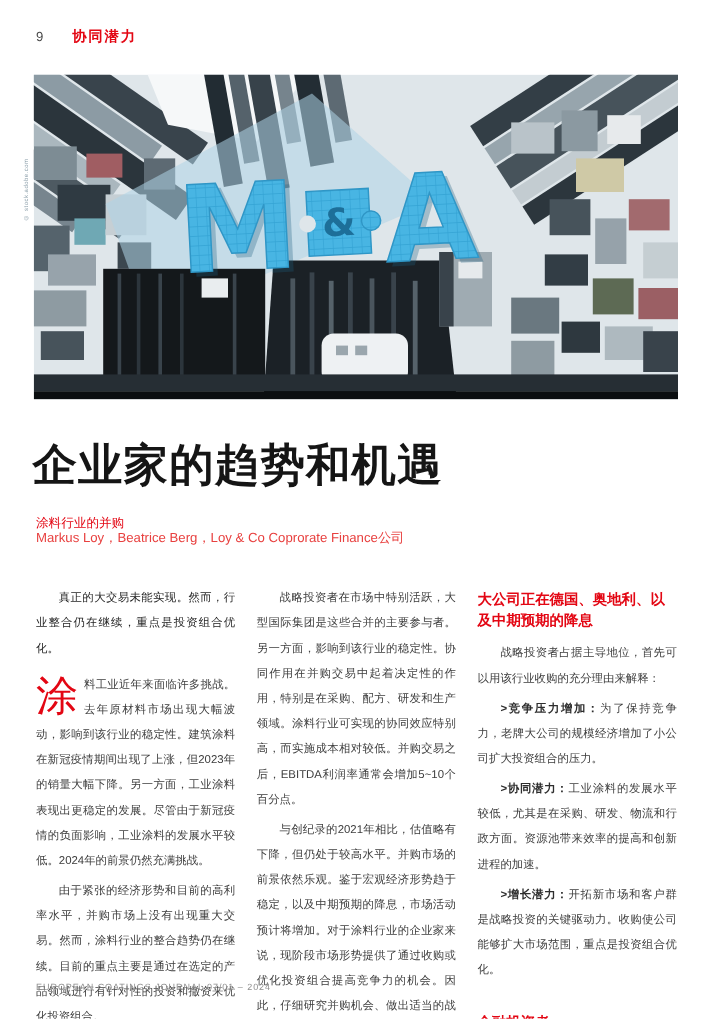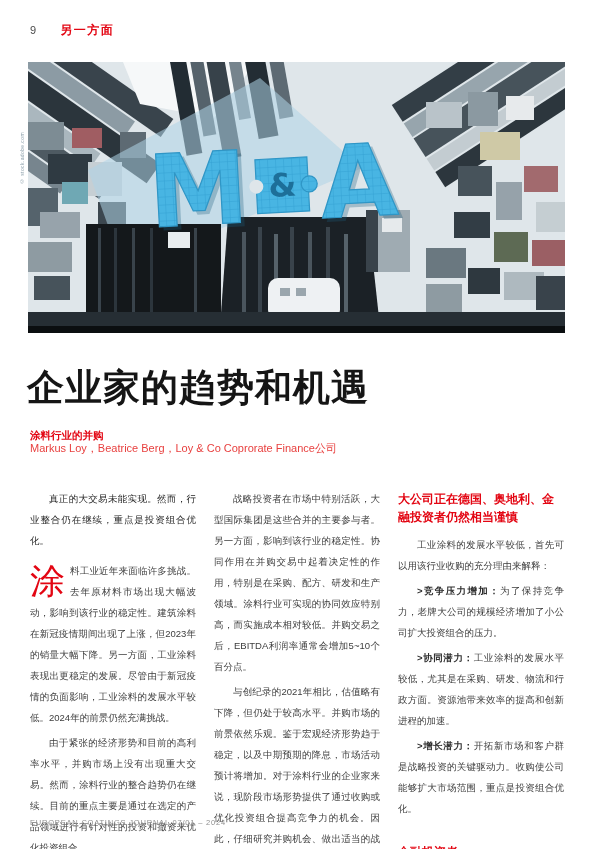--- a/index.html
+++ b/index.html
@@ -17,21 +17,21 @@
   .credit{
     position:absolute;left:19px;top:64px;height:120px;
     font-size:5px;color:#8da0ab;letter-spacing:.4px;
     writing-mode:vertical-rl;transform:rotate(180deg);white-space:nowrap;
   }
 
   .article-title{
     position:absolute;left:27px;top:368px;width:540px;
     font-size:37px;font-weight:bold;color:#151515;letter-spacing:1px;line-height:1.1;
   }
-  .kicker{position:absolute;left:30px;top:429px;font-size:10.5px;font-weight:bold;color:#e30613;}
+  .kicker{position:absolute;left:30px;top:429px;font-size:10.5px;font-weight:normal;color:#e30613;}
   .byline{position:absolute;left:30px;top:441px;font-size:11px;color:#e8403f;}
 
   .columns{position:absolute;left:30px;top:488px;width:536px;display:flex;gap:18px;}
   .col{width:166px;font-size:9.5px;line-height:21px;color:#3d3d3d;text-align:justify;text-justify:inter-ideograph;}
   .col p{margin:0 0 4px 0;text-indent:2em;}
   .col p.flush{text-indent:0;}
   .lead{font-weight:normal;color:#1f1f1f;margin-bottom:9px !important;}
   .dropcap{
     float:left;color:#e30613;font-size:35px;line-height:36px;
     margin:3px 5px 0 0;font-weight:400;
@@ -46,21 +46,21 @@
   .footer{
     position:absolute;left:30px;top:818px;font-size:7.5px;
     letter-spacing:.8px;color:#8f8f8f;
   }
 </style>
 </head>
 <body>
 
 <div class="masthead">
   <span class="page-num">9</span>
-  <span class="section-label">另一方面</span>
+  <span class="section-label">协同潜力</span>
 </div>
 
 <div class="credit">© stock.adobe.com</div>
 
 <div class="hero">
   <svg width="537" height="271" viewBox="0 0 537 271" preserveAspectRatio="none">
     <defs>
       <pattern id="bgrid" width="8" height="8" patternUnits="userSpaceOnUse">
         <rect width="8" height="8" fill="#48b5e3"></rect>
         <path d="M8 0H0V8" stroke="#33a2d4" stroke-width="1" fill="none"></path>
@@ -181,22 +181,22 @@
     <p>由于紧张的经济形势和目前的高利率水平，并购市场上没有出现重大交易。然而，涂料行业的整合趋势仍在继续。目前的重点主要是通过在选定的产品领域进行有针对性的投资和撤资来优化投资组合。</p>
 
   </div>
 
   <div class="col">
     <p>战略投资者在市场中特别活跃，大型国际集团是这些合并的主要参与者。另一方面，影响到该行业的稳定性。协同作用在并购交易中起着决定性的作用，特别是在采购、配方、研发和生产领域。涂料行业可实现的协同效应特别高，而实施成本相对较低。并购交易之后，EBITDA利润率通常会增加5~10个百分点。</p>
     <p>与创纪录的2021年相比，估值略有下降，但仍处于较高水平。并购市场的前景依然乐观。鉴于宏观经济形势趋于稳定，以及中期预期的降息，市场活动预计将增加。对于涂料行业的企业家来说，现阶段市场形势提供了通过收购或优化投资组合提高竞争力的机会。因此，仔细研究并购机会、做出适当的战略准备是明智的。</p>
   </div>
 
   <div class="col">
-    <p class="red-heading first">大公司正在德国、奥地利、金融投资者仍然相当谨慎</p>
-    <p>工业涂料的发展水平较低，首先可以用该行业收购的充分理由来解释：</p>
+    <p class="red-heading first">大公司正在德国、奥地利、以及中期预期的降息</p>
+    <p>战略投资者占据主导地位，首先可以用该行业收购的充分理由来解释：</p>
     <p class="bullet"><strong>&gt;竞争压力增加：</strong><span>为了保持竞争力，老牌大公司的规模经济增加了小公司扩大投资组合的压力。</span></p>
     <p class="bullet"><strong>&gt;协同潜力：</strong><span>工业涂料的发展水平较低，尤其是在采购、研发、物流和行政方面。资源池带来效率的提高和创新进程的加速。</span></p>
     <p class="bullet"><strong>&gt;增长潜力：</strong><span>开拓新市场和客户群是战略投资的关键驱动力。收购使公司能够扩大市场范围，重点是投资组合优化。</span></p>
     <p class="red-heading">金融投资者</p>
 
   </div>
 
 </div>
 
 <div class="footer">EUROPEAN COATINGS JOURNAL 07/01 – 2024</div>

